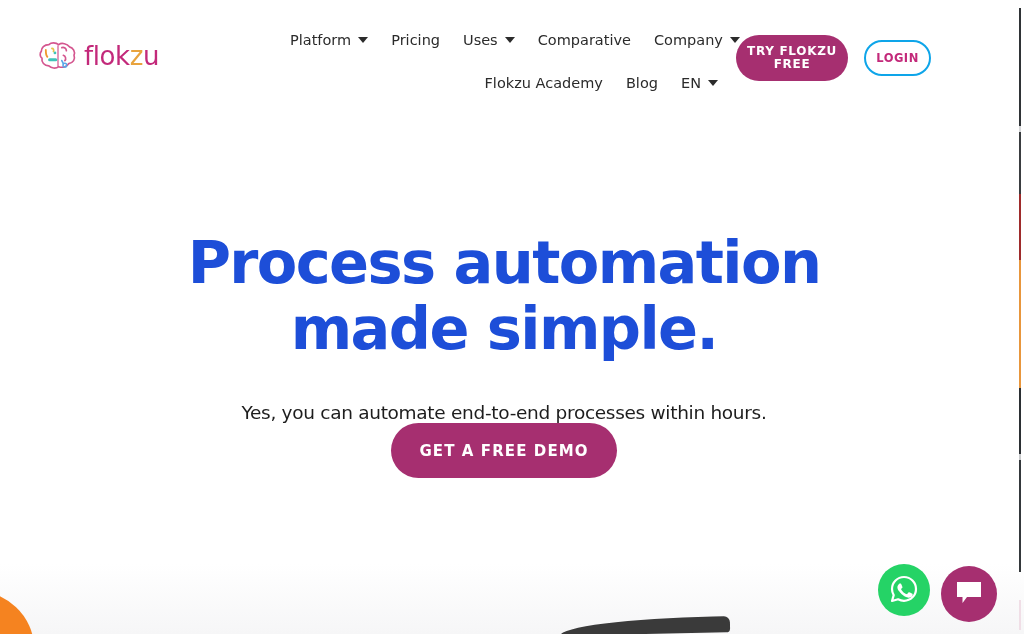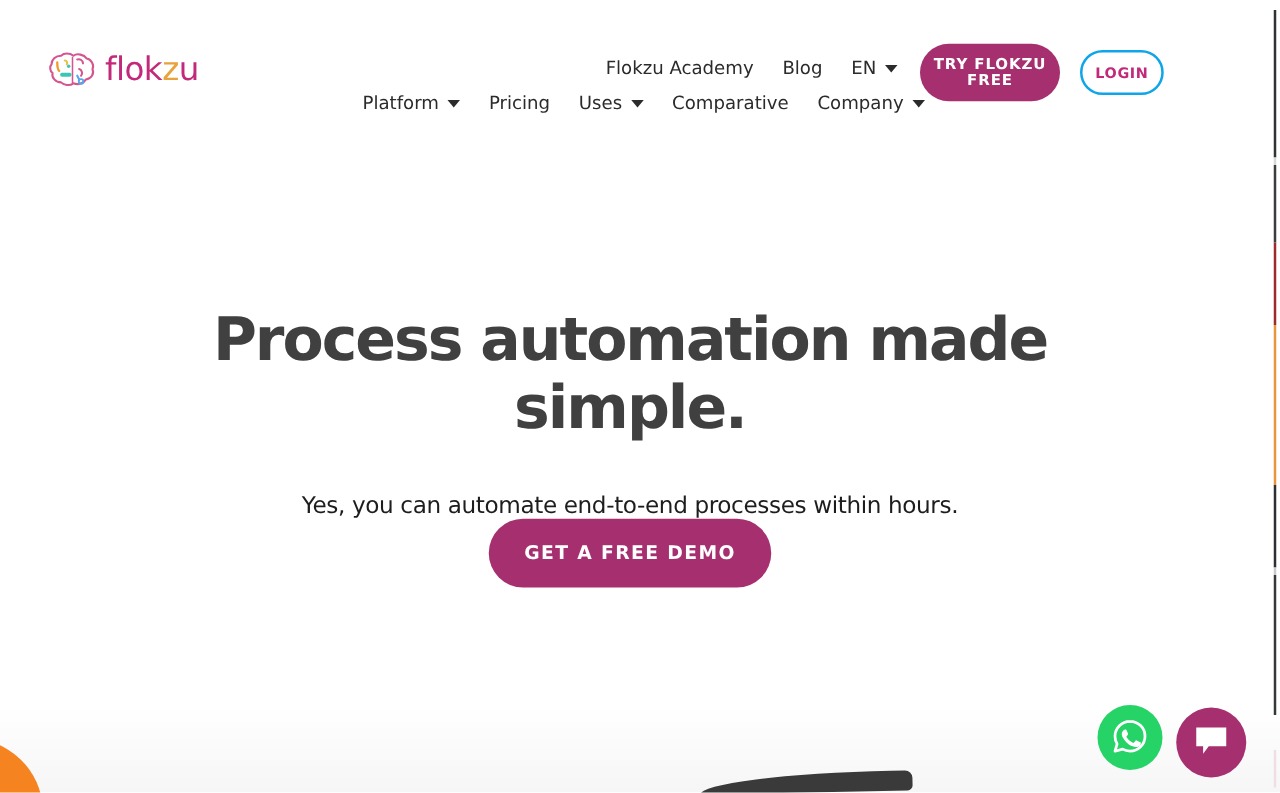--- a/index.html
+++ b/index.html
@@ -166,27 +166,27 @@
   .hero {
     position: absolute;
     top: 230px;
     left: 0;
     width: 1008px;
     text-align: center;
     z-index: 3;
   }
   .hero-title {
     font-family: "DejaVu Sans", sans-serif;
-    font-size: 48px;
+    font-size: 59px;
     font-weight: 700;
     line-height: 1.12;
     letter-spacing: -1.6px;
-    color: #404040;
+    color: #1d4ed8;
     max-width: 700px;
-    margin: 16px auto;
+    margin: 0 auto;
   }
   .hero-subtitle {
     margin-top: 40px;
     font-family: "DejaVu Sans", sans-serif;
     font-size: 18.5px;
     font-weight: 400;
     letter-spacing: -0.3px;
     color: #1d1d1d;
   }
   .btn-demo {
@@ -288,50 +288,50 @@
         <path d="M33 20 C36 21 37 25 35 27" stroke="#d4568f" stroke-width="2.2" fill="none" stroke-linecap="round"></path>
         <path d="M31 27 L33 31" stroke="#5aa7e8" stroke-width="2.2" fill="none" stroke-linecap="round"></path>
         <circle cx="35" cy="33" r="2.4" fill="none" stroke="#5aa7e8" stroke-width="2"></circle>
         <circle cx="22" cy="17" r="1.8" fill="#3fc4b8"></circle>
       </svg>
     </span>
     <span class="logo-word"><span>flok</span><span class="z">z</span><span>u</span></span>
   </a>
 
   <nav class="main-nav">
-    <div class="nav-row nav-row-2">
-      <span class="nav-item">
-        <span>Flokzu Academy</span>
-      </span>
-      <span class="nav-item">
-        <span>Blog</span>
-      </span>
-      <span class="nav-item">
-        <span>EN</span>
-        <i class="caret"></i>
-      </span>
-    </div>
-
     <div class="nav-row nav-row-1">
       <span class="nav-item">
         <span>Platform</span>
         <i class="caret"></i>
       </span>
       <span class="nav-item">
         <span>Pricing</span>
       </span>
       <span class="nav-item">
         <span>Uses</span>
         <i class="caret"></i>
       </span>
       <span class="nav-item">
         <span>Comparative</span>
       </span>
       <span class="nav-item">
         <span>Company</span>
+        <i class="caret"></i>
+      </span>
+    </div>
+
+    <div class="nav-row nav-row-2">
+      <span class="nav-item">
+        <span>Flokzu Academy</span>
+      </span>
+      <span class="nav-item">
+        <span>Blog</span>
+      </span>
+      <span class="nav-item">
+        <span>EN</span>
         <i class="caret"></i>
       </span>
     </div>
   </nav>
 
   <button class="btn-try-free">TRY FLOKZU FREE</button>
   <button class="btn-login">LOGIN</button>
 </header>
 
 <section class="hero">

